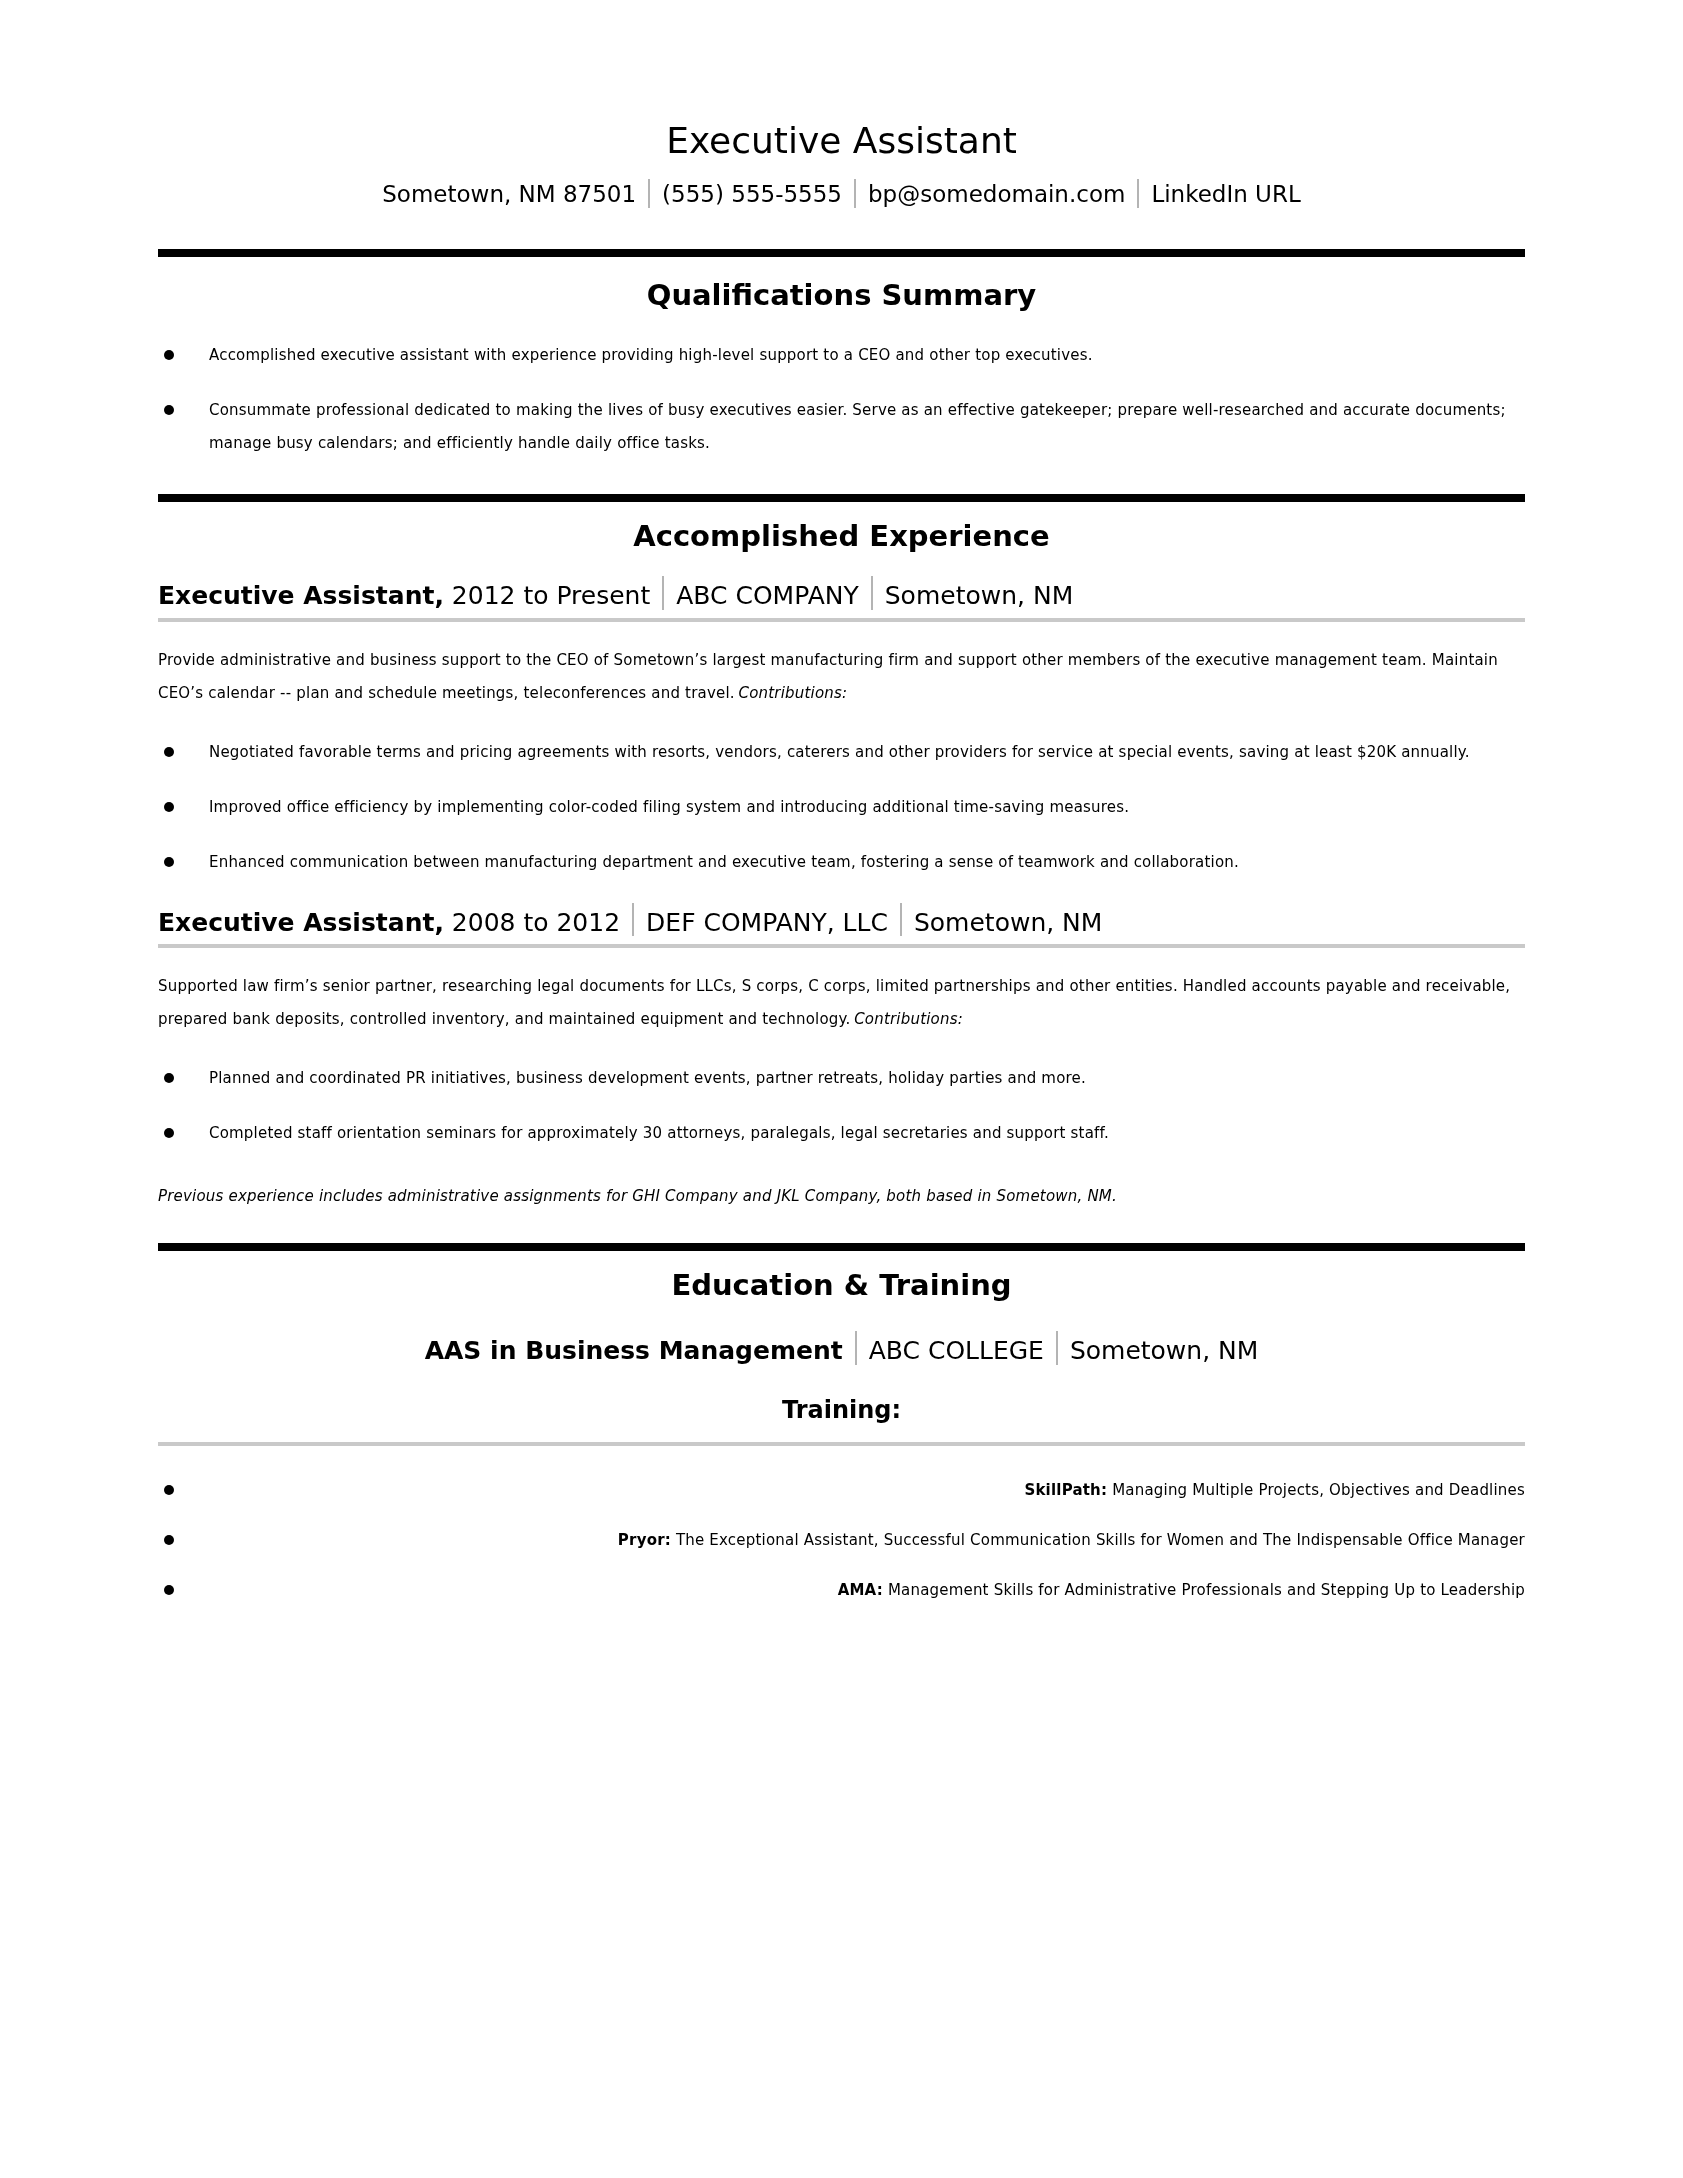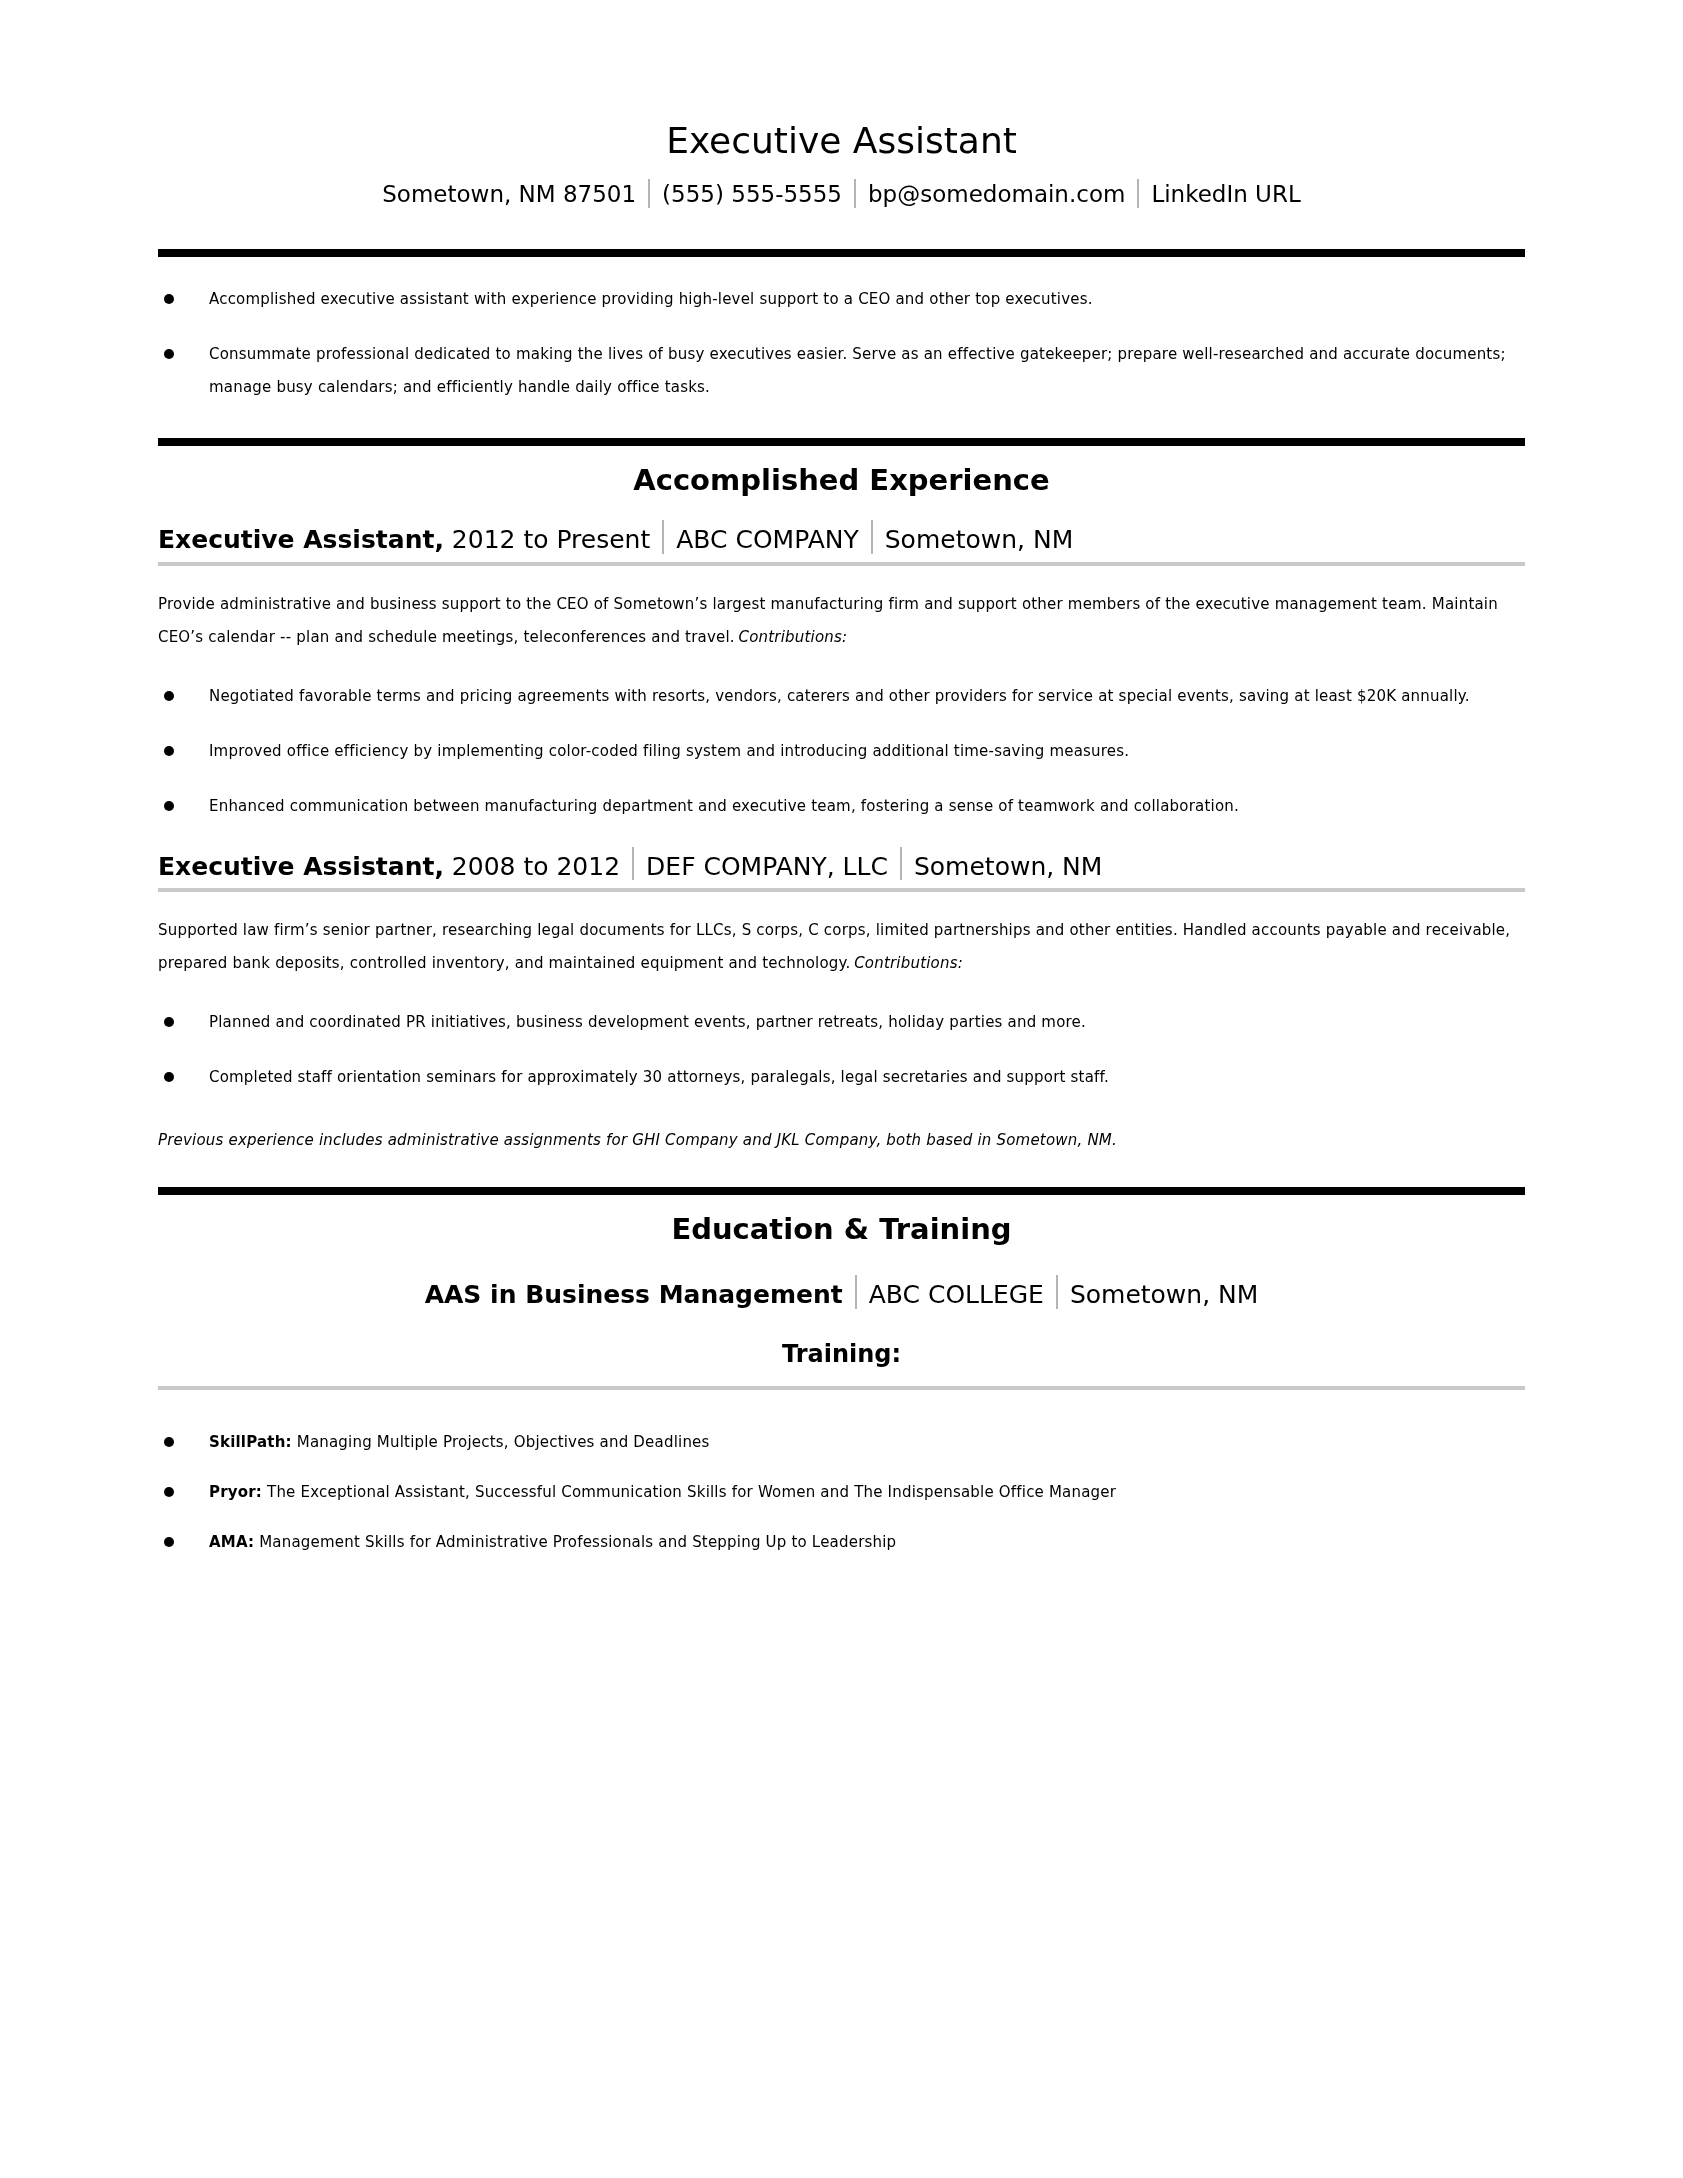--- a/index.html
+++ b/index.html
@@ -53,21 +53,21 @@
     list-style: none; margin: 26px 0 0 0; padding: 0;
   }
   ul.bullets li {
     position: relative; padding-left: 51px; margin-bottom: 22px;
   }
   ul.bullets li:last-child { margin-bottom: 0; }
   ul.bullets li::before {
     content: ""; position: absolute; left: 6px; top: 11px;
     width: 10px; height: 10px; border-radius: 50%; background: #000;
   }
-  ul.bullets.tight { margin-top: 36px; }
+  ul.bullets.tight { margin-top: 28px; text-align: right; }
   ul.bullets.tight li { margin-bottom: 17px; }
 
   
   .job-heading {
     margin-top: 22px; text-align: left;
     font-size: 25px; line-height: 32px;
     border-bottom: 4px solid #c9c9c9; padding-bottom: 6px;
   }
   .job-heading.second { margin-top: 24px; }
   .job-heading strong { font-weight: bold; }
@@ -100,20 +100,21 @@
   <header>
     <div class="subtitle">Executive Assistant</div>
     <div class="contact">
       <span>Sometown, NM 87501</span><span class="sep"></span><span>(555) 555-5555</span><span class="sep"></span><span>bp@somedomain.com</span><span class="sep"></span><span>LinkedIn URL</span>
     </div>
   </header>
 
   <hr class="thick">
 
   <section>
+    <h2 class="section-heading">Qualifications Summary</h2>
     <ul class="bullets body-text">
       <li><span>Accomplished executive assistant with experience providing high-level support to a CEO and other top executives.</span></li>
       <li><span>Consummate professional dedicated to making the lives of busy executives easier. Serve as an effective gatekeeper; prepare well-researched and accurate documents; manage busy calendars; and efficiently handle daily office tasks.</span></li>
     </ul>
   </section>
 
   <hr class="thick mid">
 
   <section>
     <h2 class="section-heading pe">Accomplished Experience</h2>

